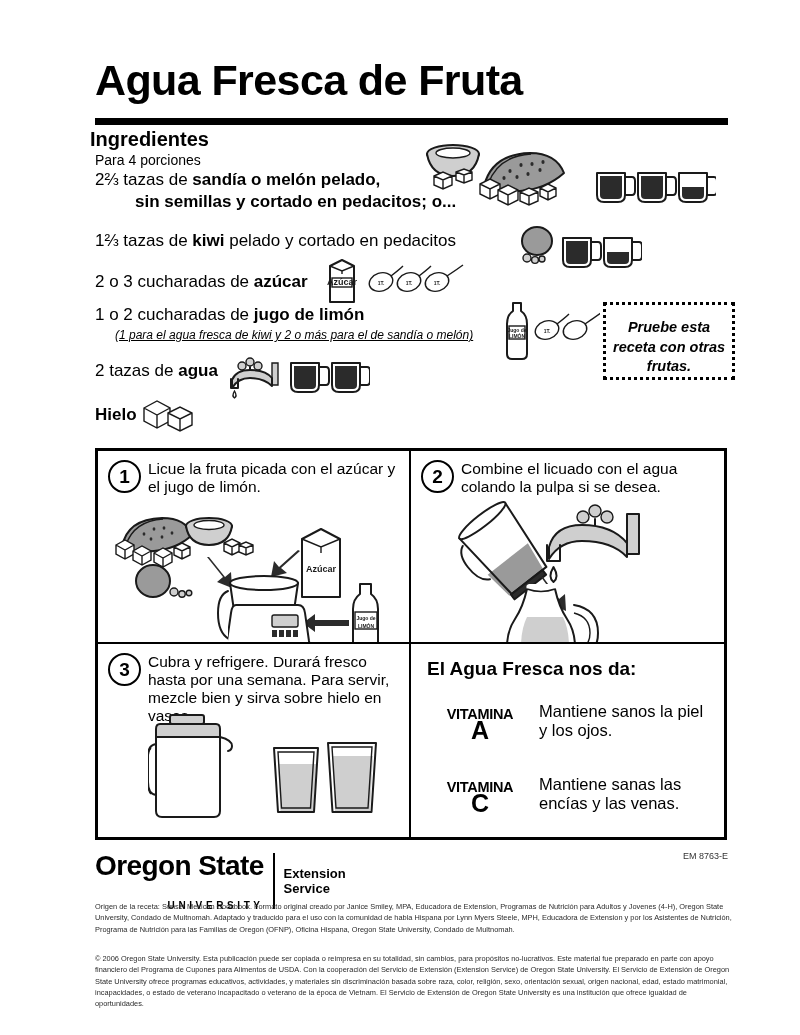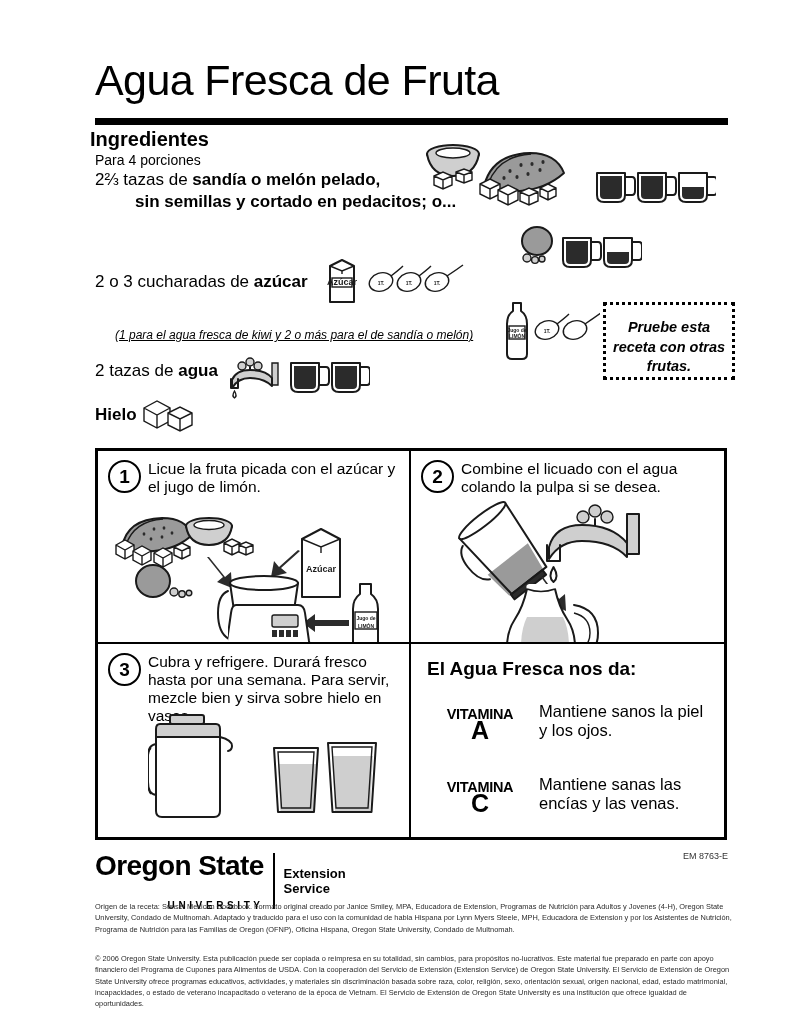--- a/index.html
+++ b/index.html
@@ -19,21 +19,21 @@
     background: #ffffff;
     overflow: hidden;
   }
 
   
   #recipe-title {
     position: absolute;
     left: 95px;
     top: 58px;
     font-size: 43px;
-    font-weight: normal;
+    font-weight: bold;
     letter-spacing: -0.6px;
     line-height: 1.05;
     color: #000;
   }
   #title-rule {
     position: absolute;
     left: 95px;
     top: 118px;
     width: 633px;
     height: 7px;
@@ -233,23 +233,25 @@
 
   <div id="recipe-title">Agua Fresca de Fruta</div>
   <div id="title-rule"></div>
 
   <div id="ingredients-heading">Ingredientes</div>
   <div id="servings">Para 4 porciones</div>
 
   <div class="ing-line" id="ing-1"><span>2⅔ tazas de </span><b>sandía o melón pelado,</b></div>
   <div id="ing-1b">sin semillas y cortado en pedacitos; o...</div>
 
+  <div class="ing-line" id="ing-2"><span>1⅔ tazas de </span><b>kiwi</b><span> pelado y cortado en pedacitos</span></div>
 
   <div class="ing-line" id="ing-3"><span>2 o 3 cucharadas de </span><b>azúcar</b></div>
 
+  <div class="ing-line" id="ing-4"><span>1 o 2 cucharadas de </span><b>jugo de limón</b></div>
   <div class="ing-note" id="ing-4-note">(1 para el agua fresca de kiwi y 2 o más para el de sandía o melón)</div>
 
   <div class="ing-line" id="ing-5"><span>2 tazas de </span><b>agua</b></div>
 
   <div class="ing-line" id="ing-6">Hielo</div>
 
   <div class="illus" style="left:418px; top:140px;">
     <svg width="180" height="70" viewBox="0 0 180 70">
 
       <ellipse cx="35" cy="14" rx="26" ry="9" class="fill-light"></ellipse>

